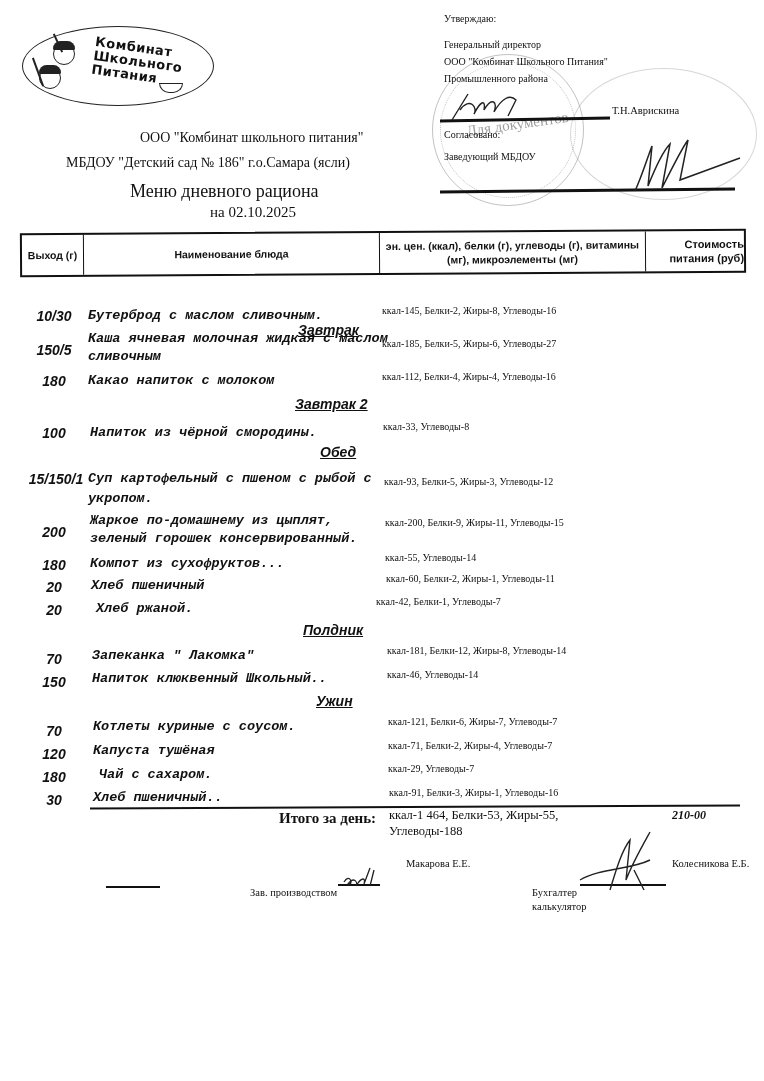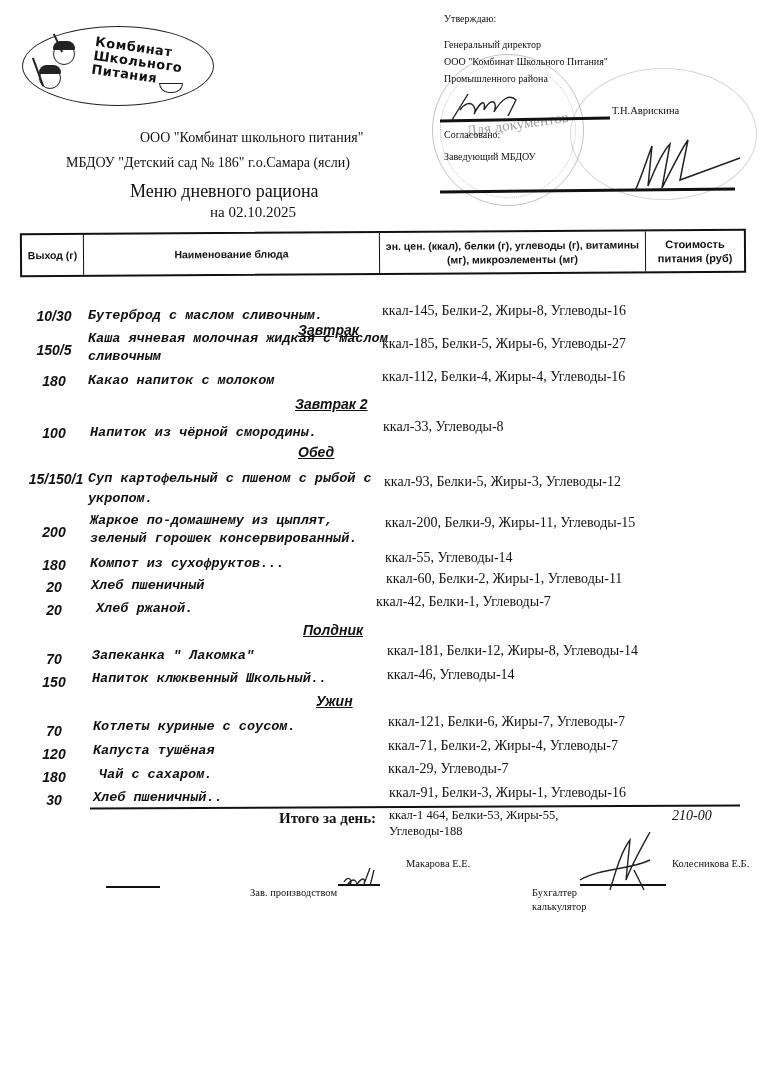--- a/index.html
+++ b/index.html
@@ -15,34 +15,34 @@
   
   .appr { left:444px; font-size:10px; line-height:17px; }
   .stamp { border:1.5px solid rgba(120,120,120,0.45); border-radius:50%; }
   .sigline { height:3px; background:#111; }
   
   .org { font-size:14px; }
   .title { font-size:18px; }
   
   .thead { left:20px; top:231px; width:722px; height:40px; border:2px solid #111; display:flex; font-family:"Liberation Sans", sans-serif; font-weight:bold; font-size:10.5px; transform:rotate(-0.35deg); }
   .thead > div { border-right:1.5px solid #111; display:flex; align-items:center; justify-content:center; text-align:center; line-height:14px; }
-  .thead > div:last-child { border-right:none; }
+  .thead > div:last-child { border-right:none;text-align:right; }
   .thead .c1 { width:61px; }
   .thead .c2 { width:295px; }
   .thead .c3 { width:265px; }
   .thead .c4 { flex:1; font-size:11px; }
   
   .section { font-family:"Liberation Sans", sans-serif; font-weight:bold; font-style:italic; font-size:14px; text-decoration:underline; }
   .row-w { width:56px; text-align:center; font-family:"Liberation Sans", sans-serif; font-weight:bold; font-style:italic; font-size:14px; line-height:18px; }
   .row-n { font-family:Liberation Mono, monospace; font-weight:bold; font-style:italic; font-size:13.5px; line-height:18px; width:290px; }
-  .row-v { font-size:14px; line-height:15px;text-align:center; }
+  .row-v { font-size:10px; line-height:15px;text-align:center; }
   .hline { height:2px; background:#111; }
   .total-label { font-weight:bold; font-size:15px; }
   .total-val { font-size:12.5px; line-height:15px; }
-  .total-cost { font-weight:normal; font-style:italic; font-size:14px; }
+  .total-cost { font-weight:bold; font-style:italic; font-size:12px; }
   .sig-role { font-size:10.5px; line-height:13px;margin-top:28px; }
   .sig-name { font-size:10.5px; }
   svg.scribble { position:absolute; overflow:visible; }
 </style>
 </head>
 <body>
 
 <div class="abs logo">
   <div class="logo-face" style="left:30px;top:16px;"></div>
   <div class="logo-face" style="left:16px;top:40px;"></div>
@@ -100,21 +100,21 @@
 
 <div class="abs row-w" style="left:26px;top:372px;">180</div>
 <div class="abs row-n" style="left:88px;top:372px;">Какао напиток с  молоком</div>
 <div class="abs row-v" style="left:382px;top:369px;">ккал-112, Белки-4, Жиры-4, Углеводы-16</div>
 
 <div class="abs section" style="left:295px;top:396px;">Завтрак 2</div>
 <div class="abs row-w" style="left:26px;top:424px;">100</div>
 <div class="abs row-n" style="left:90px;top:424px;">Напиток из чёрной  смородины.</div>
 <div class="abs row-v" style="left:383px;top:419px;">ккал-33, Углеводы-8</div>
 
-<div class="abs section" style="left:298px;top:444px;text-align:center;">Обед</div>
+<div class="abs section" style="left:320px;top:444px;text-align:center;">Обед</div>
 <div class="abs row-w" style="left:26px;top:469px;width:60px;line-height:20px;word-break:break-all;">15/150/1</div>
 <div class="abs row-n" style="left:88px;top:469px;width:300px;line-height:20px;">Суп картофельный с пшеном с рыбой с укропом.</div>
 <div class="abs row-v" style="left:384px;top:474px;">ккал-93, Белки-5, Жиры-3, Углеводы-12</div>
 
 <div class="abs row-w" style="left:26px;top:523px;">200</div>
 <div class="abs row-n" style="left:90px;top:512px;width:300px;">Жаркое по-домашнему из цыплят, зеленый горошек консервированный.</div>
 <div class="abs row-v" style="left:385px;top:515px;">ккал-200, Белки-9, Жиры-11, Углеводы-15</div>
 
 <div class="abs row-w" style="left:26px;top:556px;">180</div>
 <div class="abs row-n" style="left:90px;top:555px;">Компот из  сухофруктов...</div>

